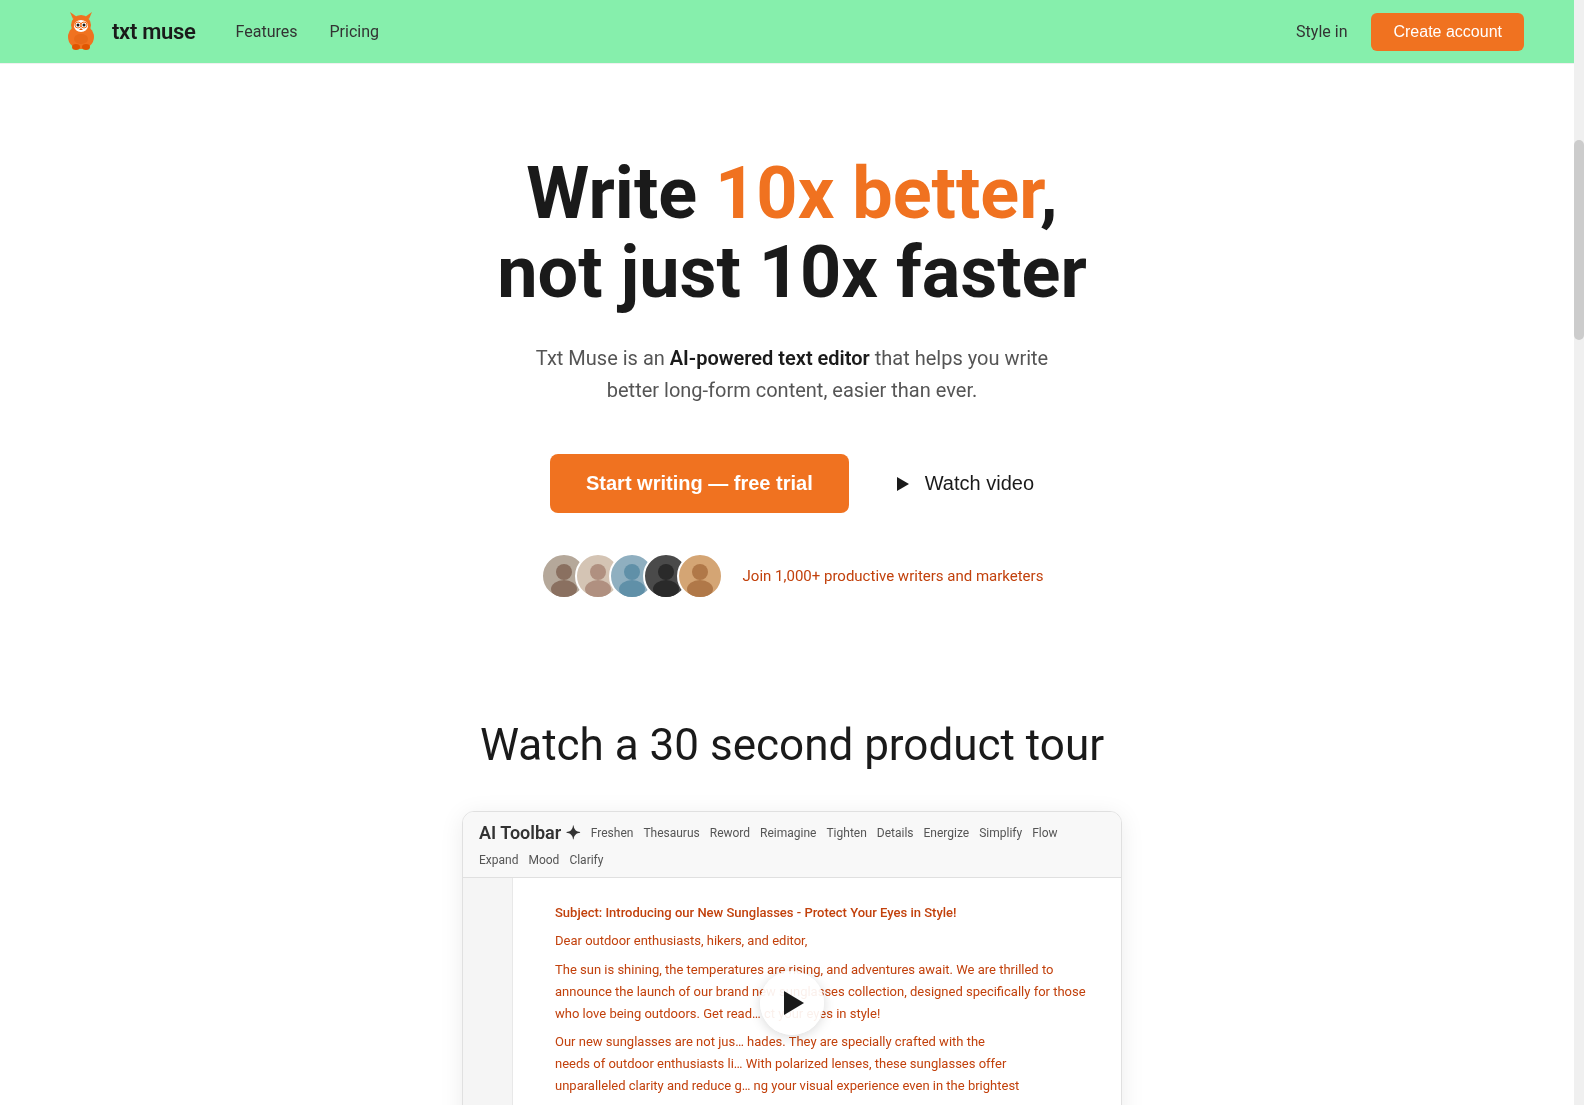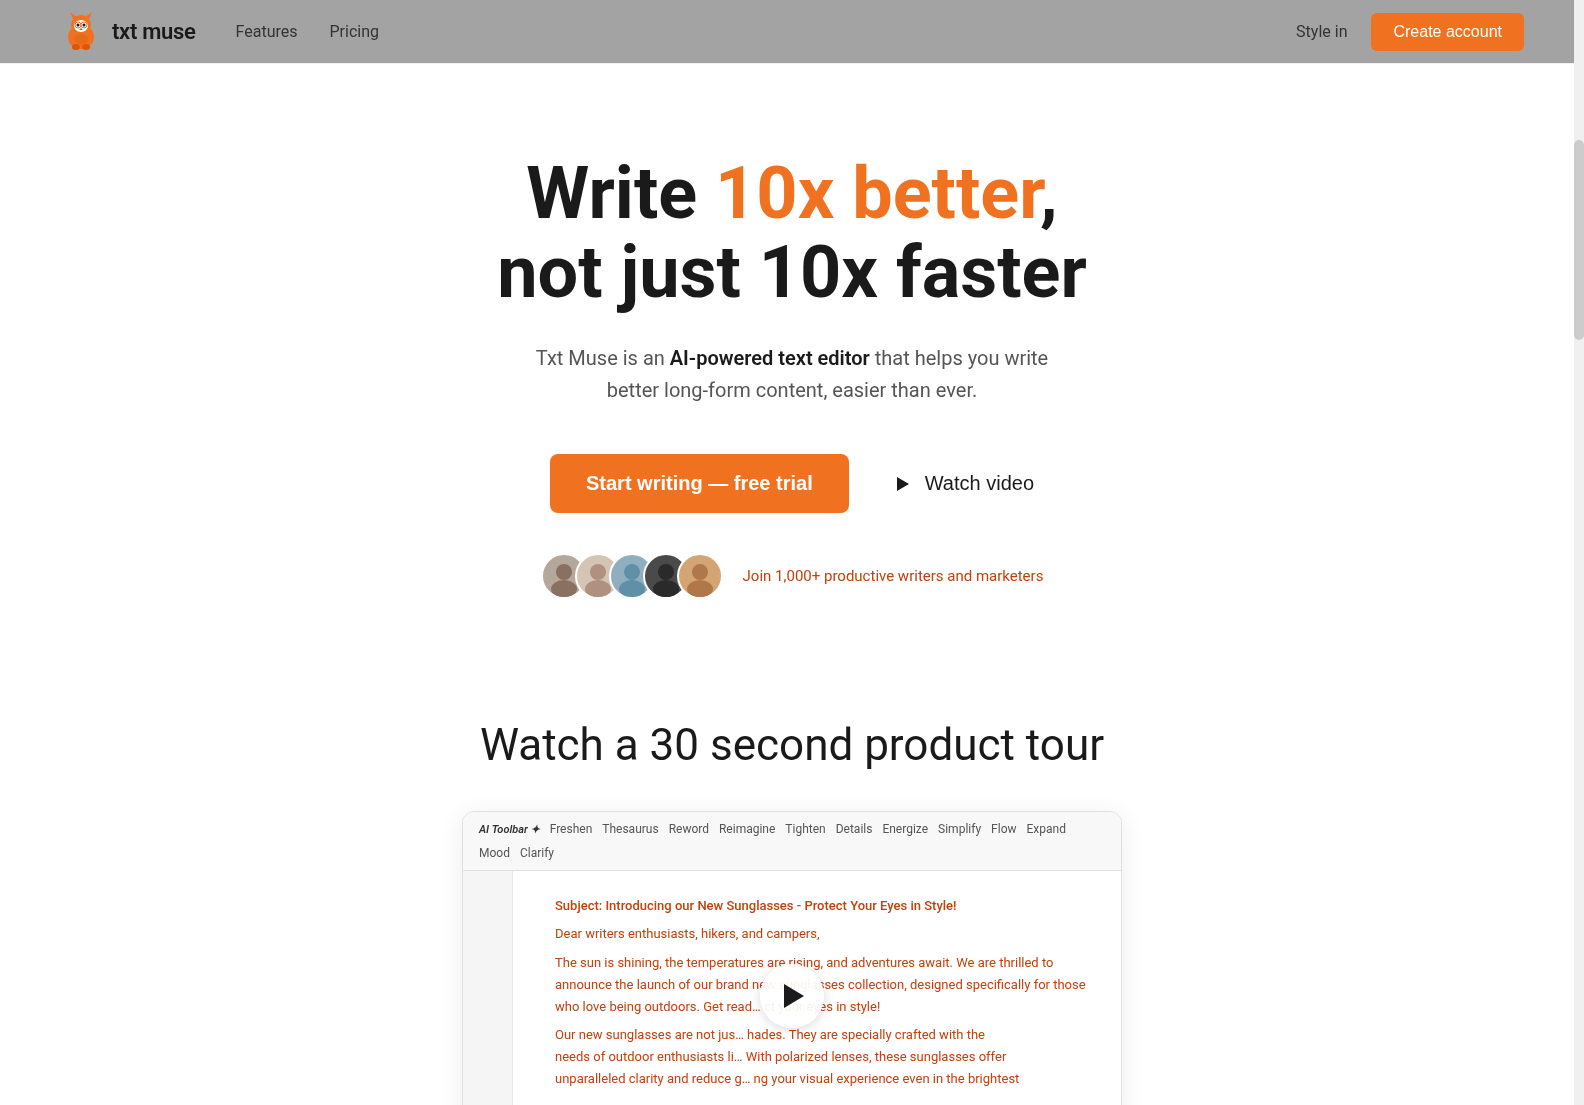--- a/index.html
+++ b/index.html
@@ -17,21 +17,21 @@
       overflow-x: hidden;
     }
 
     
     .navbar {
       display: flex;
       align-items: center;
       padding: 0 60px;
       height: 64px;
       border-bottom: 1px solid #f0f0f0;
-      background: #a3a3a3;
+      background: #86efac;
     }
 
     .logo-area {
       display: flex;
       align-items: center;
       gap: 10px;
       text-decoration: none;
       color: #1a1a1a;
     }
 
@@ -221,25 +221,24 @@
       background: #f8f8f8;
       border-bottom: 1px solid #e0e0e0;
       padding: 10px 16px;
       display: flex;
       align-items: center;
       gap: 10px;
       flex-wrap: wrap;
     }
 
     .toolbar-brand {
-      font-size: 11px;
+      font-size: 18px;
       font-weight: 600;
       color: #333;
       white-space: nowrap;
-      font-style: italic;
     }
 
     .toolbar-item {
       font-size: 12px;
       color: #555;
       cursor: pointer;
       white-space: nowrap;
     }
 
     .editor-content {
@@ -435,21 +434,21 @@
       <span class="toolbar-item">Mood</span>
       <span class="toolbar-item">Clarify</span>
     </div>
 
     <div class="editor-content">
 
       <div style="position:absolute;left:0;top:0;width:50px;height:100%;background:#f5f5f5;border-right:1px solid #e8e8e8;"></div>
 
       <div style="margin-left:60px;">
         <p class="editor-line subject">Subject: Introducing our New Sunglasses - Protect Your Eyes in Style!</p>
-        <p class="editor-line">Dear writers enthusiasts, hikers, and campers,</p>
+        <p class="editor-line">Dear outdoor enthusiasts, hikers, and editor,</p>
         <p class="editor-line">The sun is shining, the temperatures are rising, and adventures await. We are thrilled to<br>announce the launch of our brand new sunglasses collection, designed specifically for those<br>who love being outdoors. Get read… ct your eyes in style!</p>
         <p class="editor-line">Our new sunglasses are not jus… hades. They are specially crafted with the<br>needs of outdoor enthusiasts li… With polarized lenses, these sunglasses offer<br>unparalleled clarity and reduce g… ng your visual experience even in the brightest</p>
       </div>
 
       <div class="play-overlay">
         <div class="play-triangle"></div>
       </div>
     </div>
   </div>
 </section>

